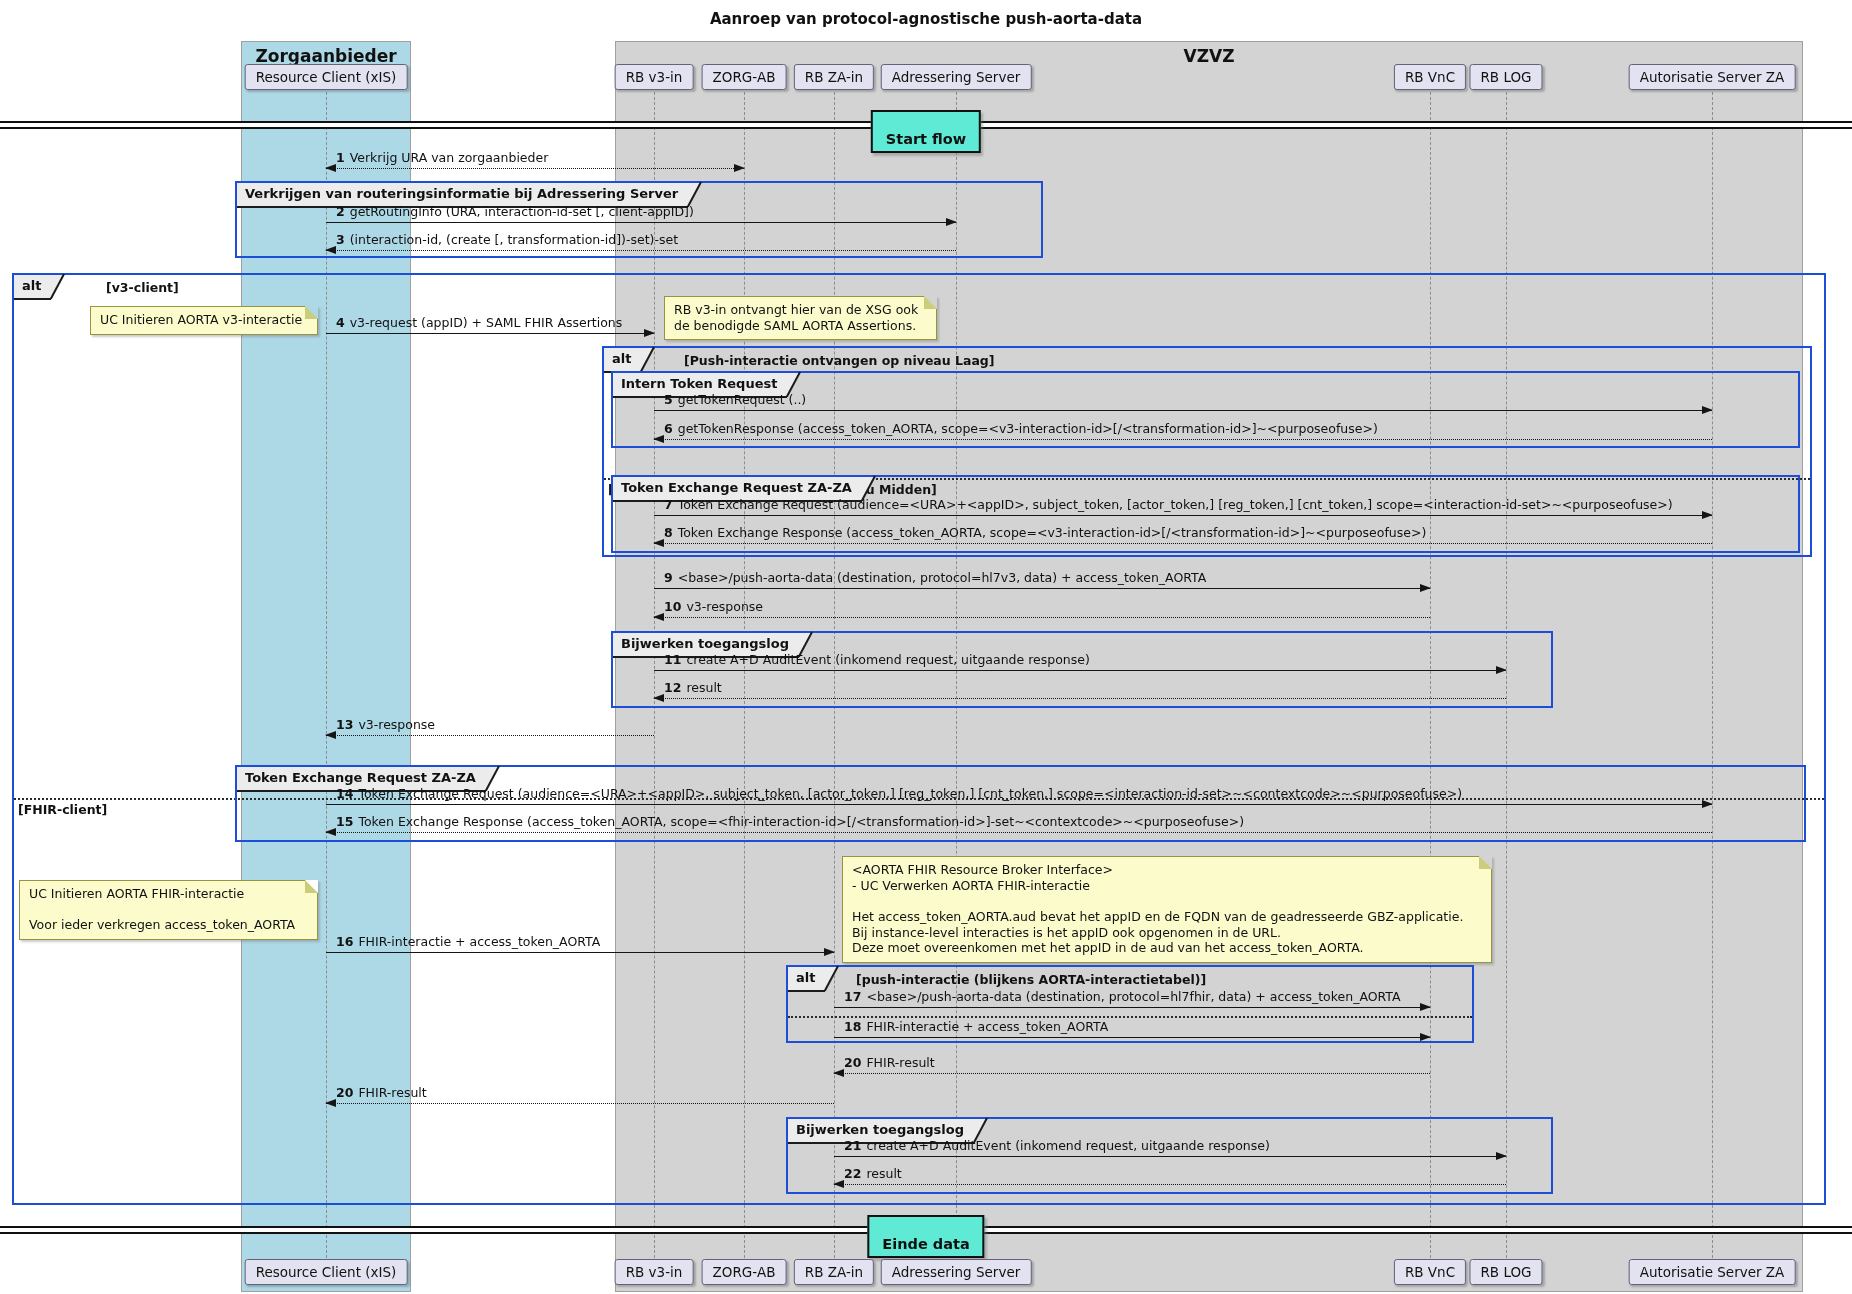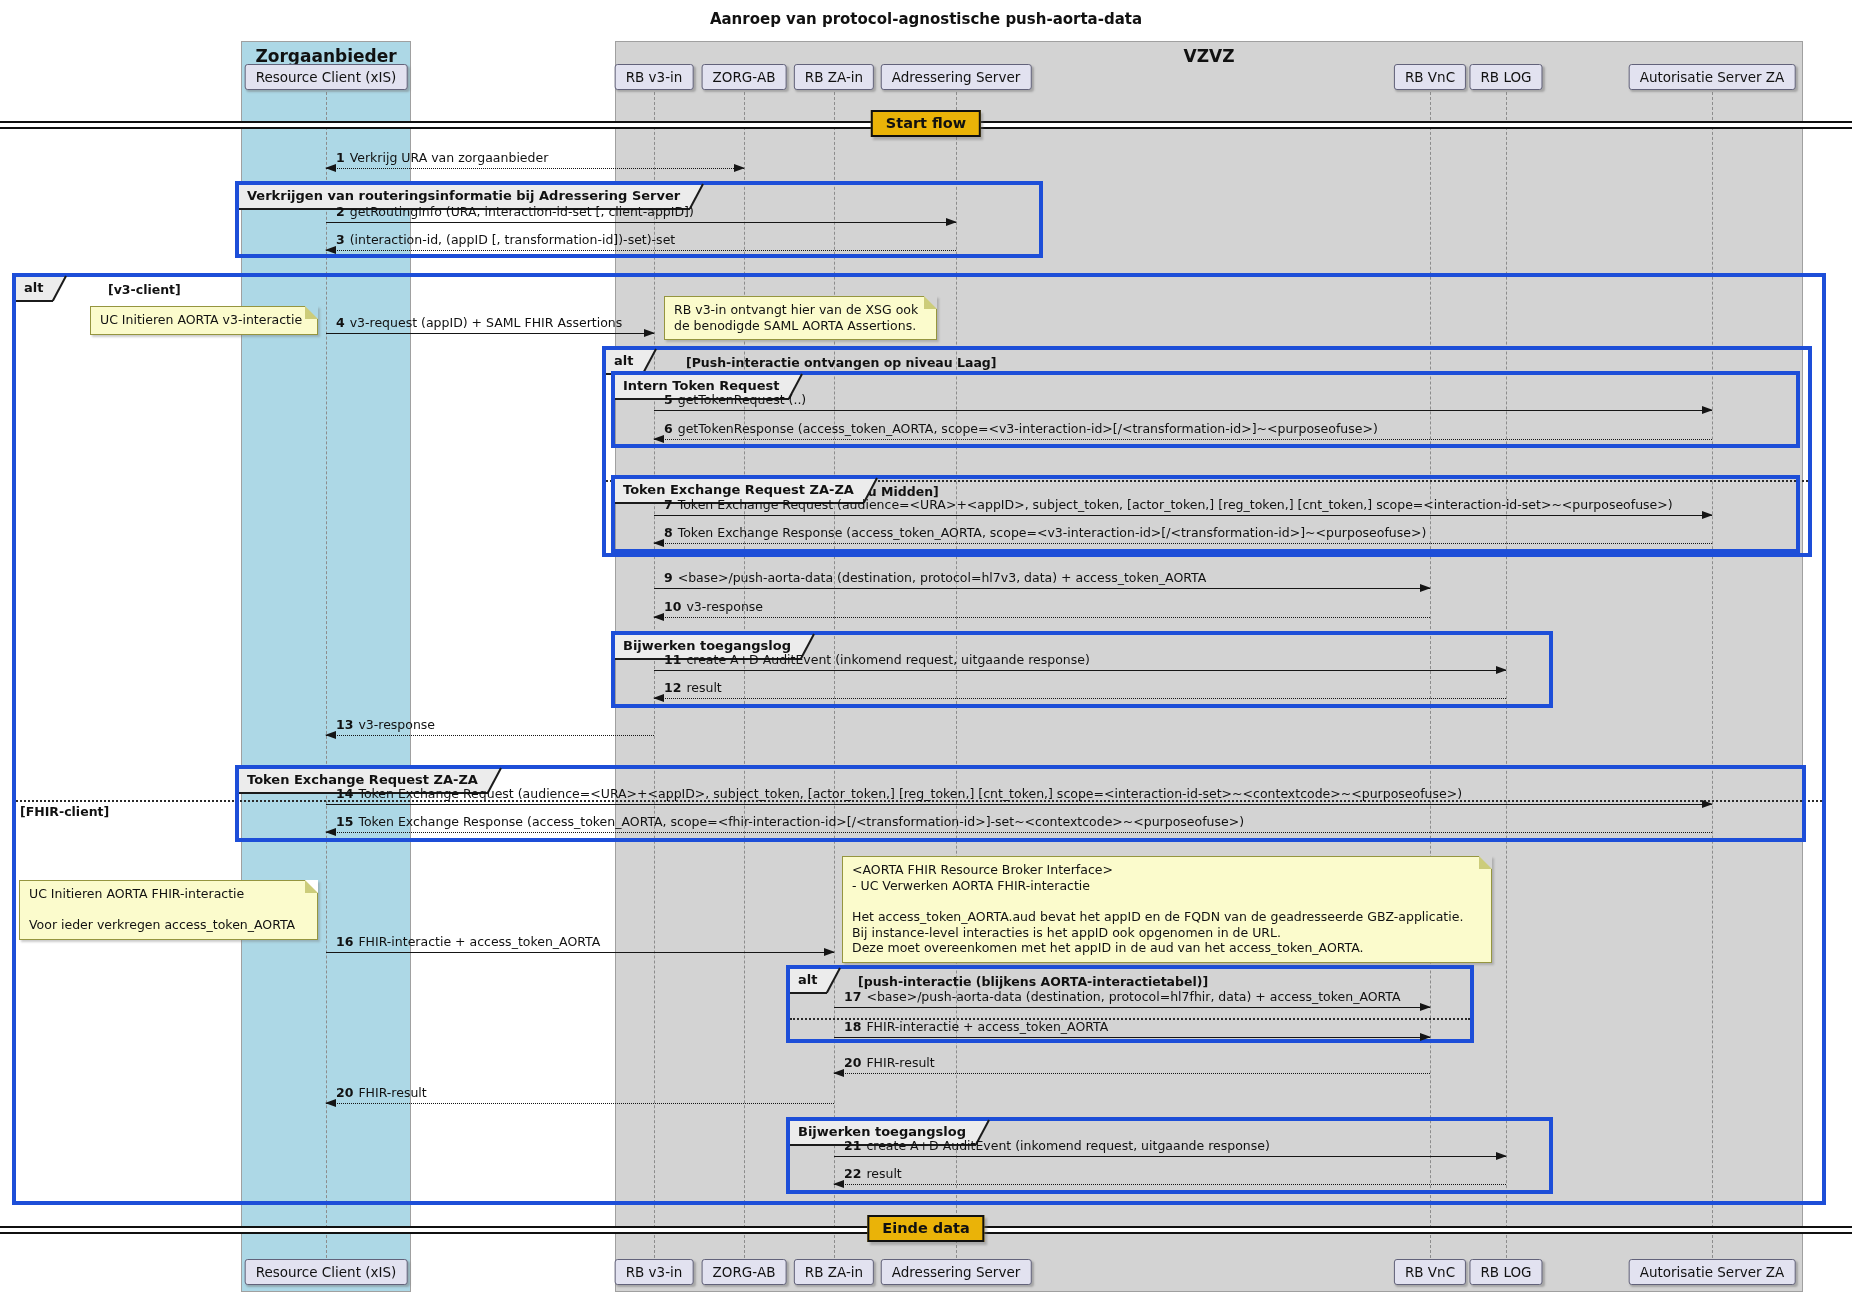--- a/index.html
+++ b/index.html
@@ -3,22 +3,22 @@
 <meta charset="utf-8">
 <style>
   html,body{margin:0;padding:0;background:#ffffff;}
   .canvas{position:relative;width:1852px;height:1294px;font-family:"DejaVu Sans",sans-serif;color:#111;overflow:hidden;background:#fff;}
   .title{position:absolute;top:10px;left:0;width:1852px;text-align:center;font-weight:bold;font-size:15px;z-index:6;}
   .cbox{position:absolute;z-index:0;border:1px solid #a0a0a0;box-sizing:border-box;}
   .boxtitle{position:absolute;transform:translateX(-50%);font-weight:bold;font-size:17px;z-index:2;white-space:nowrap;}
   .lifeline{position:absolute;top:92px;height:1166px;width:0;border-left:1px dashed #8c8c8c;z-index:1;}
   .pbox{position:absolute;transform:translateX(-50%);background:#E2E2F0;border:1.5px solid #62627a;border-radius:3px;padding:4px 10px;font-size:13.5px;white-space:nowrap;z-index:5;box-shadow:2px 2px 2px rgba(110,110,110,.45);}
   .flowline{position:absolute;left:0;width:1852px;height:4px;border-top:2px solid #101010;border-bottom:2px solid #101010;background:#fff;z-index:1;box-sizing:content-box;}
-  .flowbox{position:absolute;left:926px;transform:translateX(-50%);background:#eab308;border:2.5px solid #101010;padding:3px 13px 4px;font-weight:bold;font-size:14.5px;white-space:nowrap;z-index:5;box-shadow:2.5px 2.5px 2px rgba(110,110,110,.4);}
-  .frame{position:absolute;border:4px solid #1d4ed8;z-index:2;box-sizing:border-box;}
+  .flowbox{position:absolute;left:926px;transform:translateX(-50%);background:#5eead4;border:2.5px solid #101010;padding:19px 13px 4px;font-weight:bold;font-size:14.5px;white-space:nowrap;z-index:5;box-shadow:2.5px 2.5px 2px rgba(110,110,110,.4);}
+  .frame{position:absolute;border:2px solid #1d4ed8;z-index:2;box-sizing:border-box;}
   .ftab{position:absolute;top:0;left:0;background:#ECECEC;border-right:0;border-bottom:2px solid #1b1b1b;padding:2px 10px 3px 8px;font-weight:bold;font-size:13px;white-space:nowrap;line-height:18px;}
   .ftab::after{content:'';position:absolute;top:0;right:-13px;width:0;height:0;border-top:25px solid #ECECEC;border-right:13px solid transparent;}
   .ftab::before{content:'';position:absolute;top:-1px;right:-14px;width:2px;height:28px;background:#1b1b1b;transform-origin:top center;transform:rotate(28deg);z-index:1;}
   .guard{position:absolute;font-weight:bold;font-size:12.5px;white-space:nowrap;top:5px;}
   .felse{position:absolute;left:0;right:0;height:0;border-top:2px dotted #2a2a2a;}
   .felse-label{position:absolute;left:4px;top:2px;font-weight:bold;font-size:12.5px;white-space:nowrap;}
   .msg{position:absolute;height:0;z-index:3;}
   .mlabel{position:absolute;left:10px;bottom:3px;white-space:nowrap;font-size:12.5px;}
   .mnum{font-weight:bold;margin-right:5px;}
   .mline{position:absolute;left:0;right:0;top:0;border-top:1.5px solid #151515;}
@@ -111,21 +111,21 @@
       <i class="ah r"></i>
   </div>
 
   <div class="msg" style="left:326px;top:222px;width:630px;">
     <div class="mlabel"><span class="mnum">2</span><span class="mtext">getRoutingInfo (URA, interaction-id-set [, client-appID])</span></div>
     <div class="mline"></div>
     <i class="ah r"></i>
   </div>
 
   <div class="msg dotted" style="left:326px;top:250px;width:630px;">
-    <div class="mlabel"><span class="mnum">3</span><span class="mtext">(interaction-id, (appID [, transformation-id])-set)-set</span></div>
+    <div class="mlabel"><span class="mnum">3</span><span class="mtext">(interaction-id, (create [, transformation-id])-set)-set</span></div>
     <div class="mline"></div>
     <i class="ah l"></i>
   </div>
 
   <div class="msg" style="left:326px;top:333px;width:328px;">
     <div class="mlabel"><span class="mnum">4</span><span class="mtext">v3-request (appID) + SAML FHIR Assertions</span></div>
     <div class="mline"></div>
     <i class="ah r"></i>
   </div>
 

